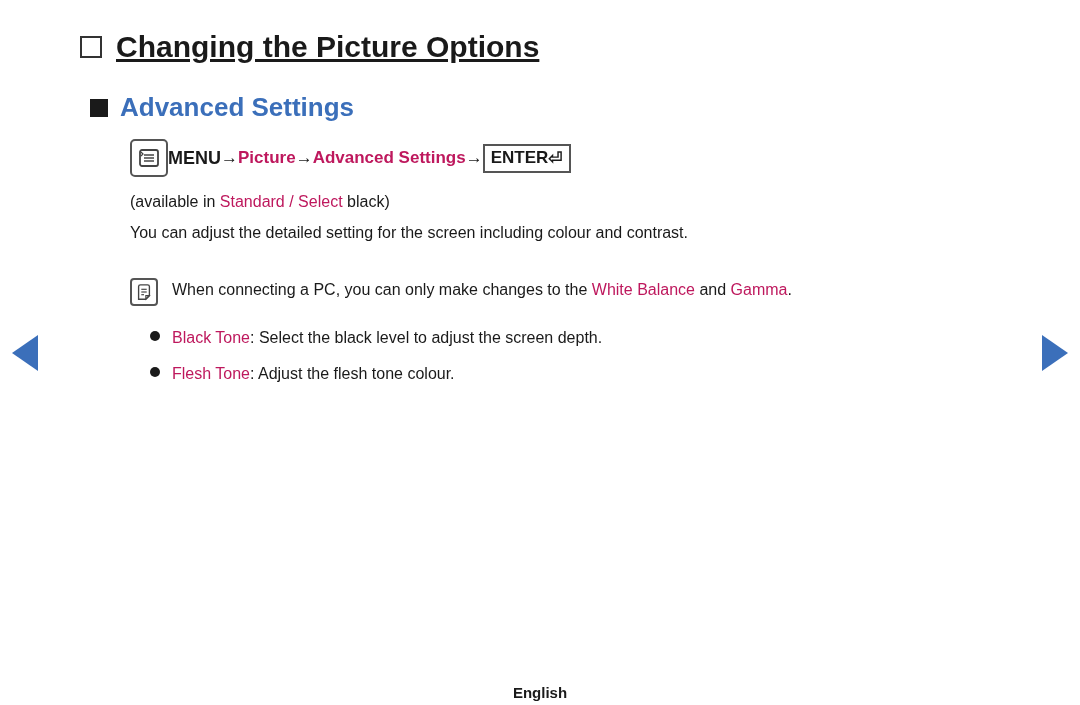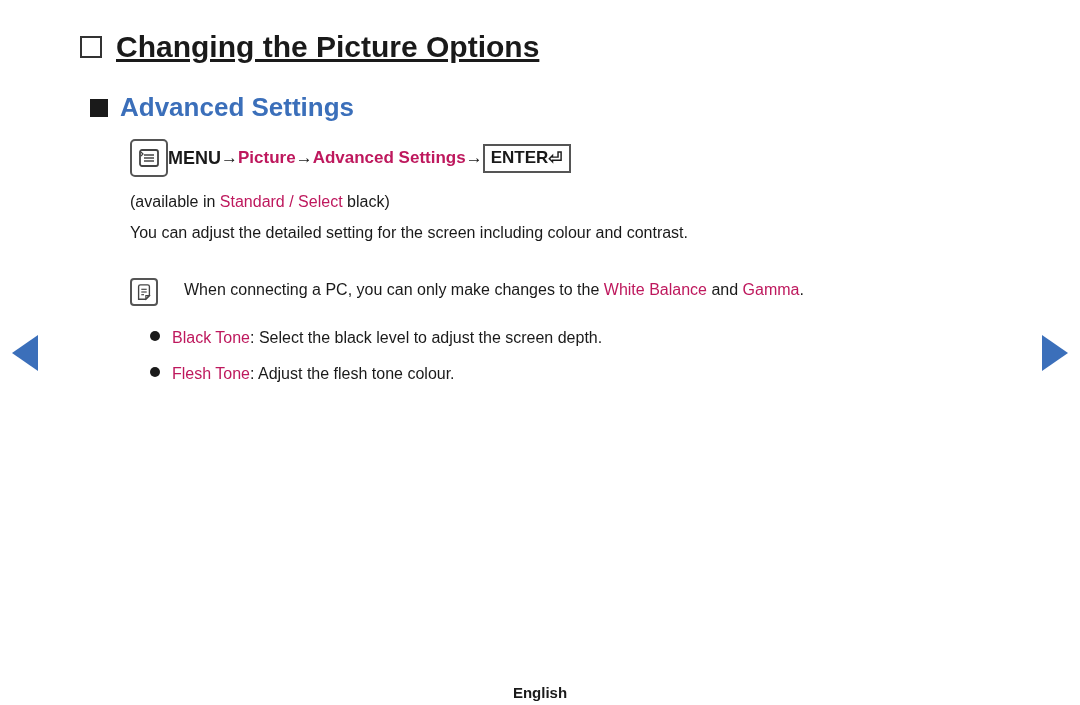--- a/index.html
+++ b/index.html
@@ -142,21 +142,21 @@
       padding-left: 40px;
       margin-bottom: 32px;
       font-size: 16px;
       color: #1a1a1a;
       line-height: 1.5;
     }
 
     .note-block {
       display: flex;
       align-items: flex-start;
-      gap: 26px;
+      gap: 14px;
       padding-left: 40px;
       margin-bottom: 20px;
     }
 
     .note-icon {
       display: inline-flex;
       align-items: center;
       justify-content: center;
       width: 28px;
       height: 28px;

